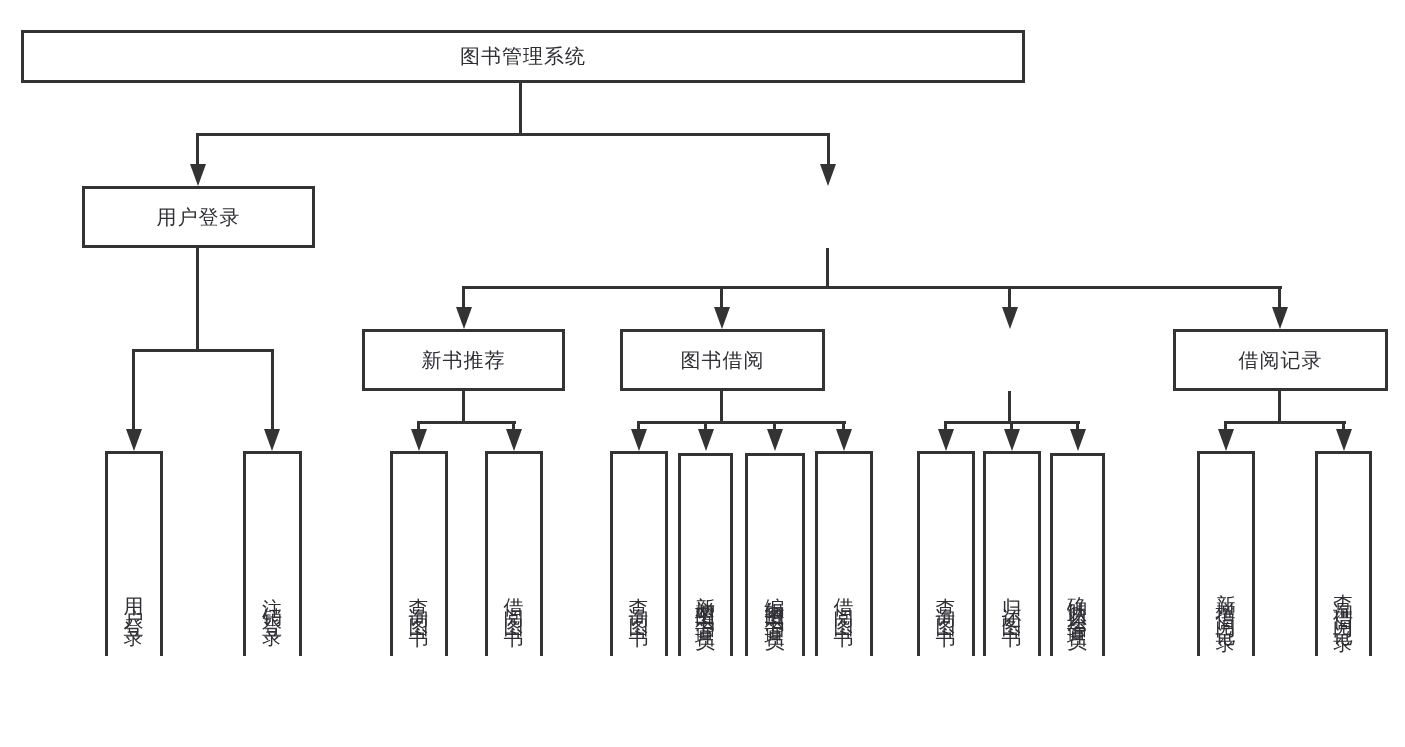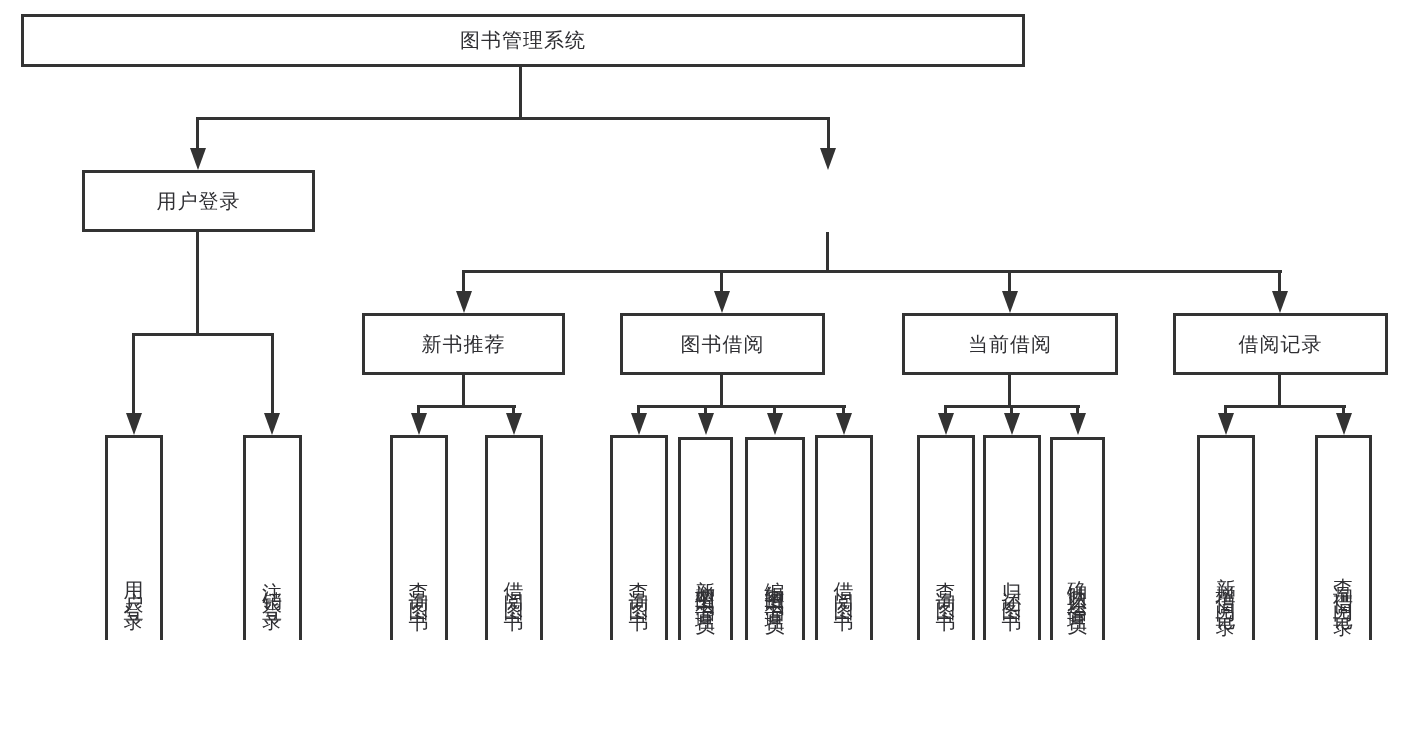--- a/index.html
+++ b/index.html
@@ -1,18 +1,19 @@
 <!DOCTYPE html>
 <html><head>
 <meta charset="utf-8">
 <style>
   html,body{margin:0;padding:0;background:#ffffff;}
   #stage{
     position:relative;width:1405px;height:640px;background:#ffffff;overflow:hidden;
     font-family:"Liberation Sans","DejaVu Sans",sans-serif;
+    margin-top:16px;
   }
   .node{
     position:absolute;box-sizing:border-box;border:3px solid #333333;background:#ffffff;
     display:flex;align-items:center;justify-content:center;
     color:#2f2f33;font-size:20px;letter-spacing:1px;white-space:nowrap;
   }
   .leaf{
     writing-mode:vertical-rl;text-orientation:mixed;
     letter-spacing:10px;font-size:20px;line-height:1;white-space:normal;
   }
@@ -58,21 +59,20 @@
   <div class="arrow" style="left:456px;top:291px;"></div>
   <div class="vline" style="left:720px;top:270px;height:30px;"></div>
   <div class="arrow" style="left:714px;top:291px;"></div>
   <div class="vline" style="left:1008px;top:270px;height:30px;"></div>
   <div class="arrow" style="left:1002px;top:291px;"></div>
   <div class="vline" style="left:1278px;top:270px;height:30px;"></div>
   <div class="arrow" style="left:1272px;top:291px;"></div>
 
   <div class="node" style="left:362px;top:313px;width:203px;height:62px;">新书推荐</div>
   <div class="node" style="left:620px;top:313px;width:205px;height:62px;">图书借阅</div>
-  <div class="node" style="left:902px;top:313px;width:216px;height:62px;">当前借阅</div>
   <div class="node" style="left:1173px;top:313px;width:215px;height:62px;">借阅记录</div>
 
   <div class="vline" style="left:462px;top:375px;height:32px;"></div>
   <div class="hline" style="left:417px;top:405px;width:99px;"></div>
   <div class="vline" style="left:417px;top:405px;height:16px;"></div>
   <div class="arrow" style="left:411px;top:413px;"></div>
   <div class="vline" style="left:512px;top:405px;height:16px;"></div>
   <div class="arrow" style="left:506px;top:413px;"></div>
 
   <div class="vline" style="left:720px;top:375px;height:32px;"></div>

